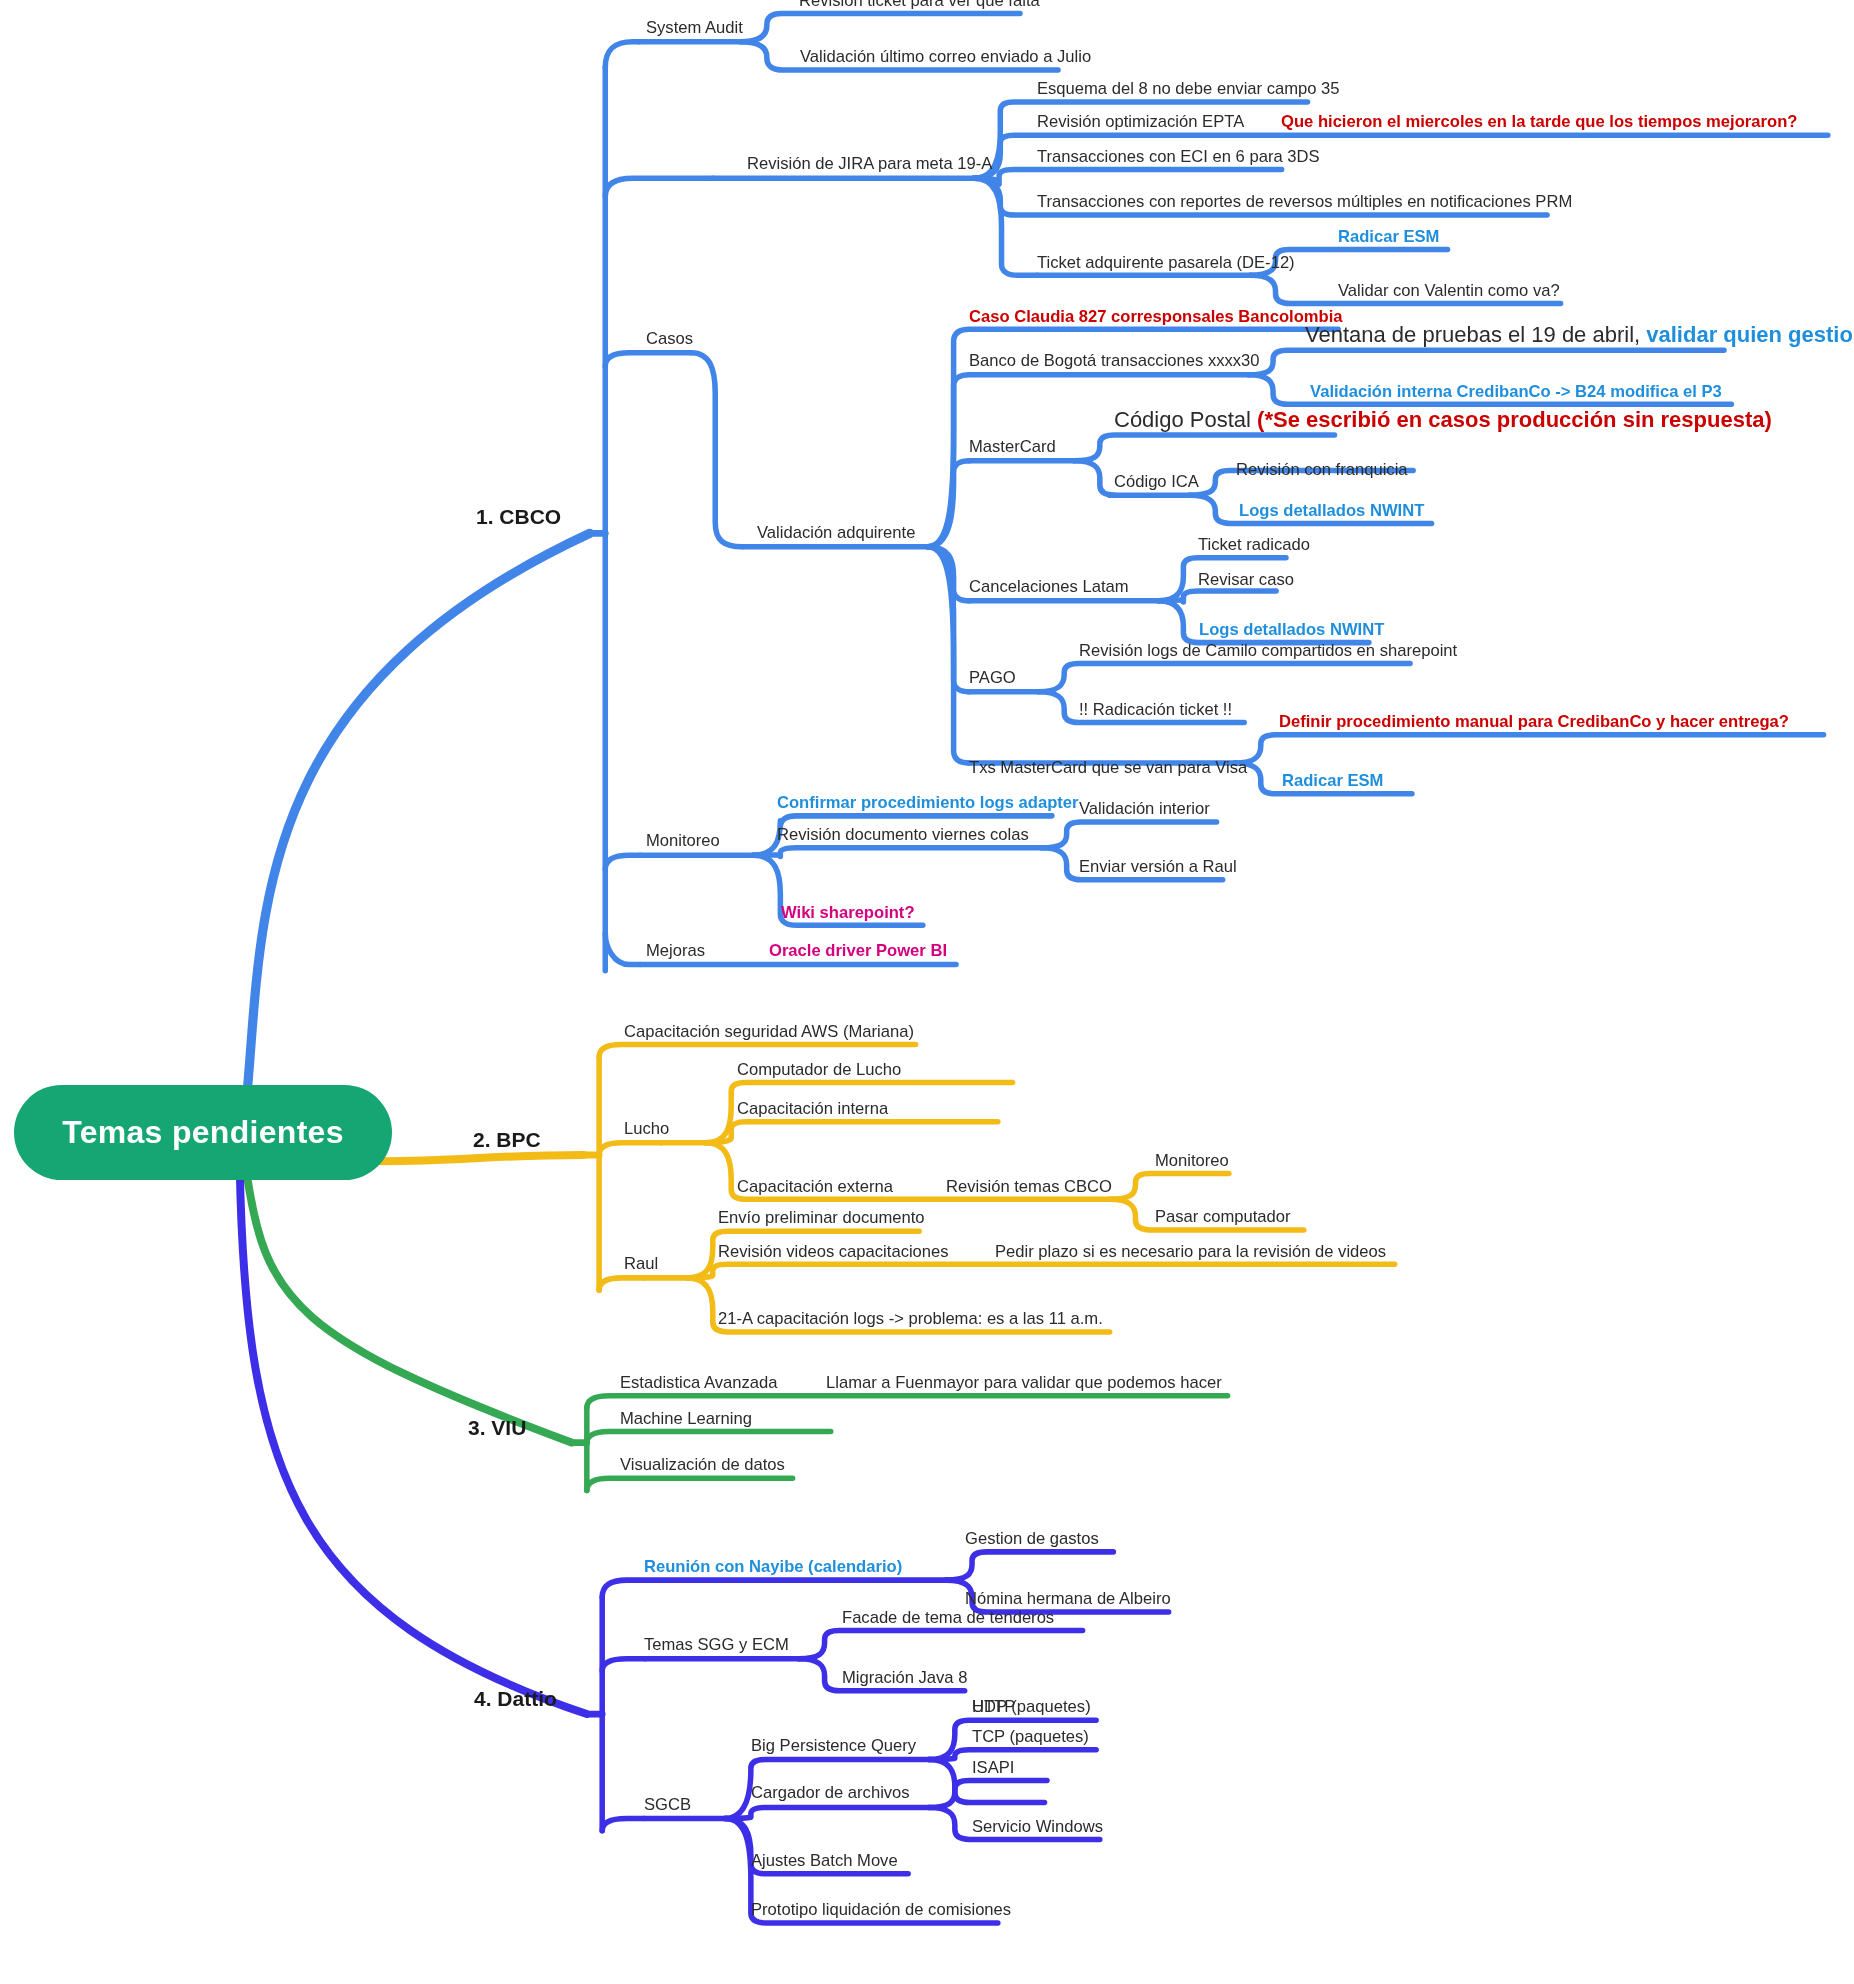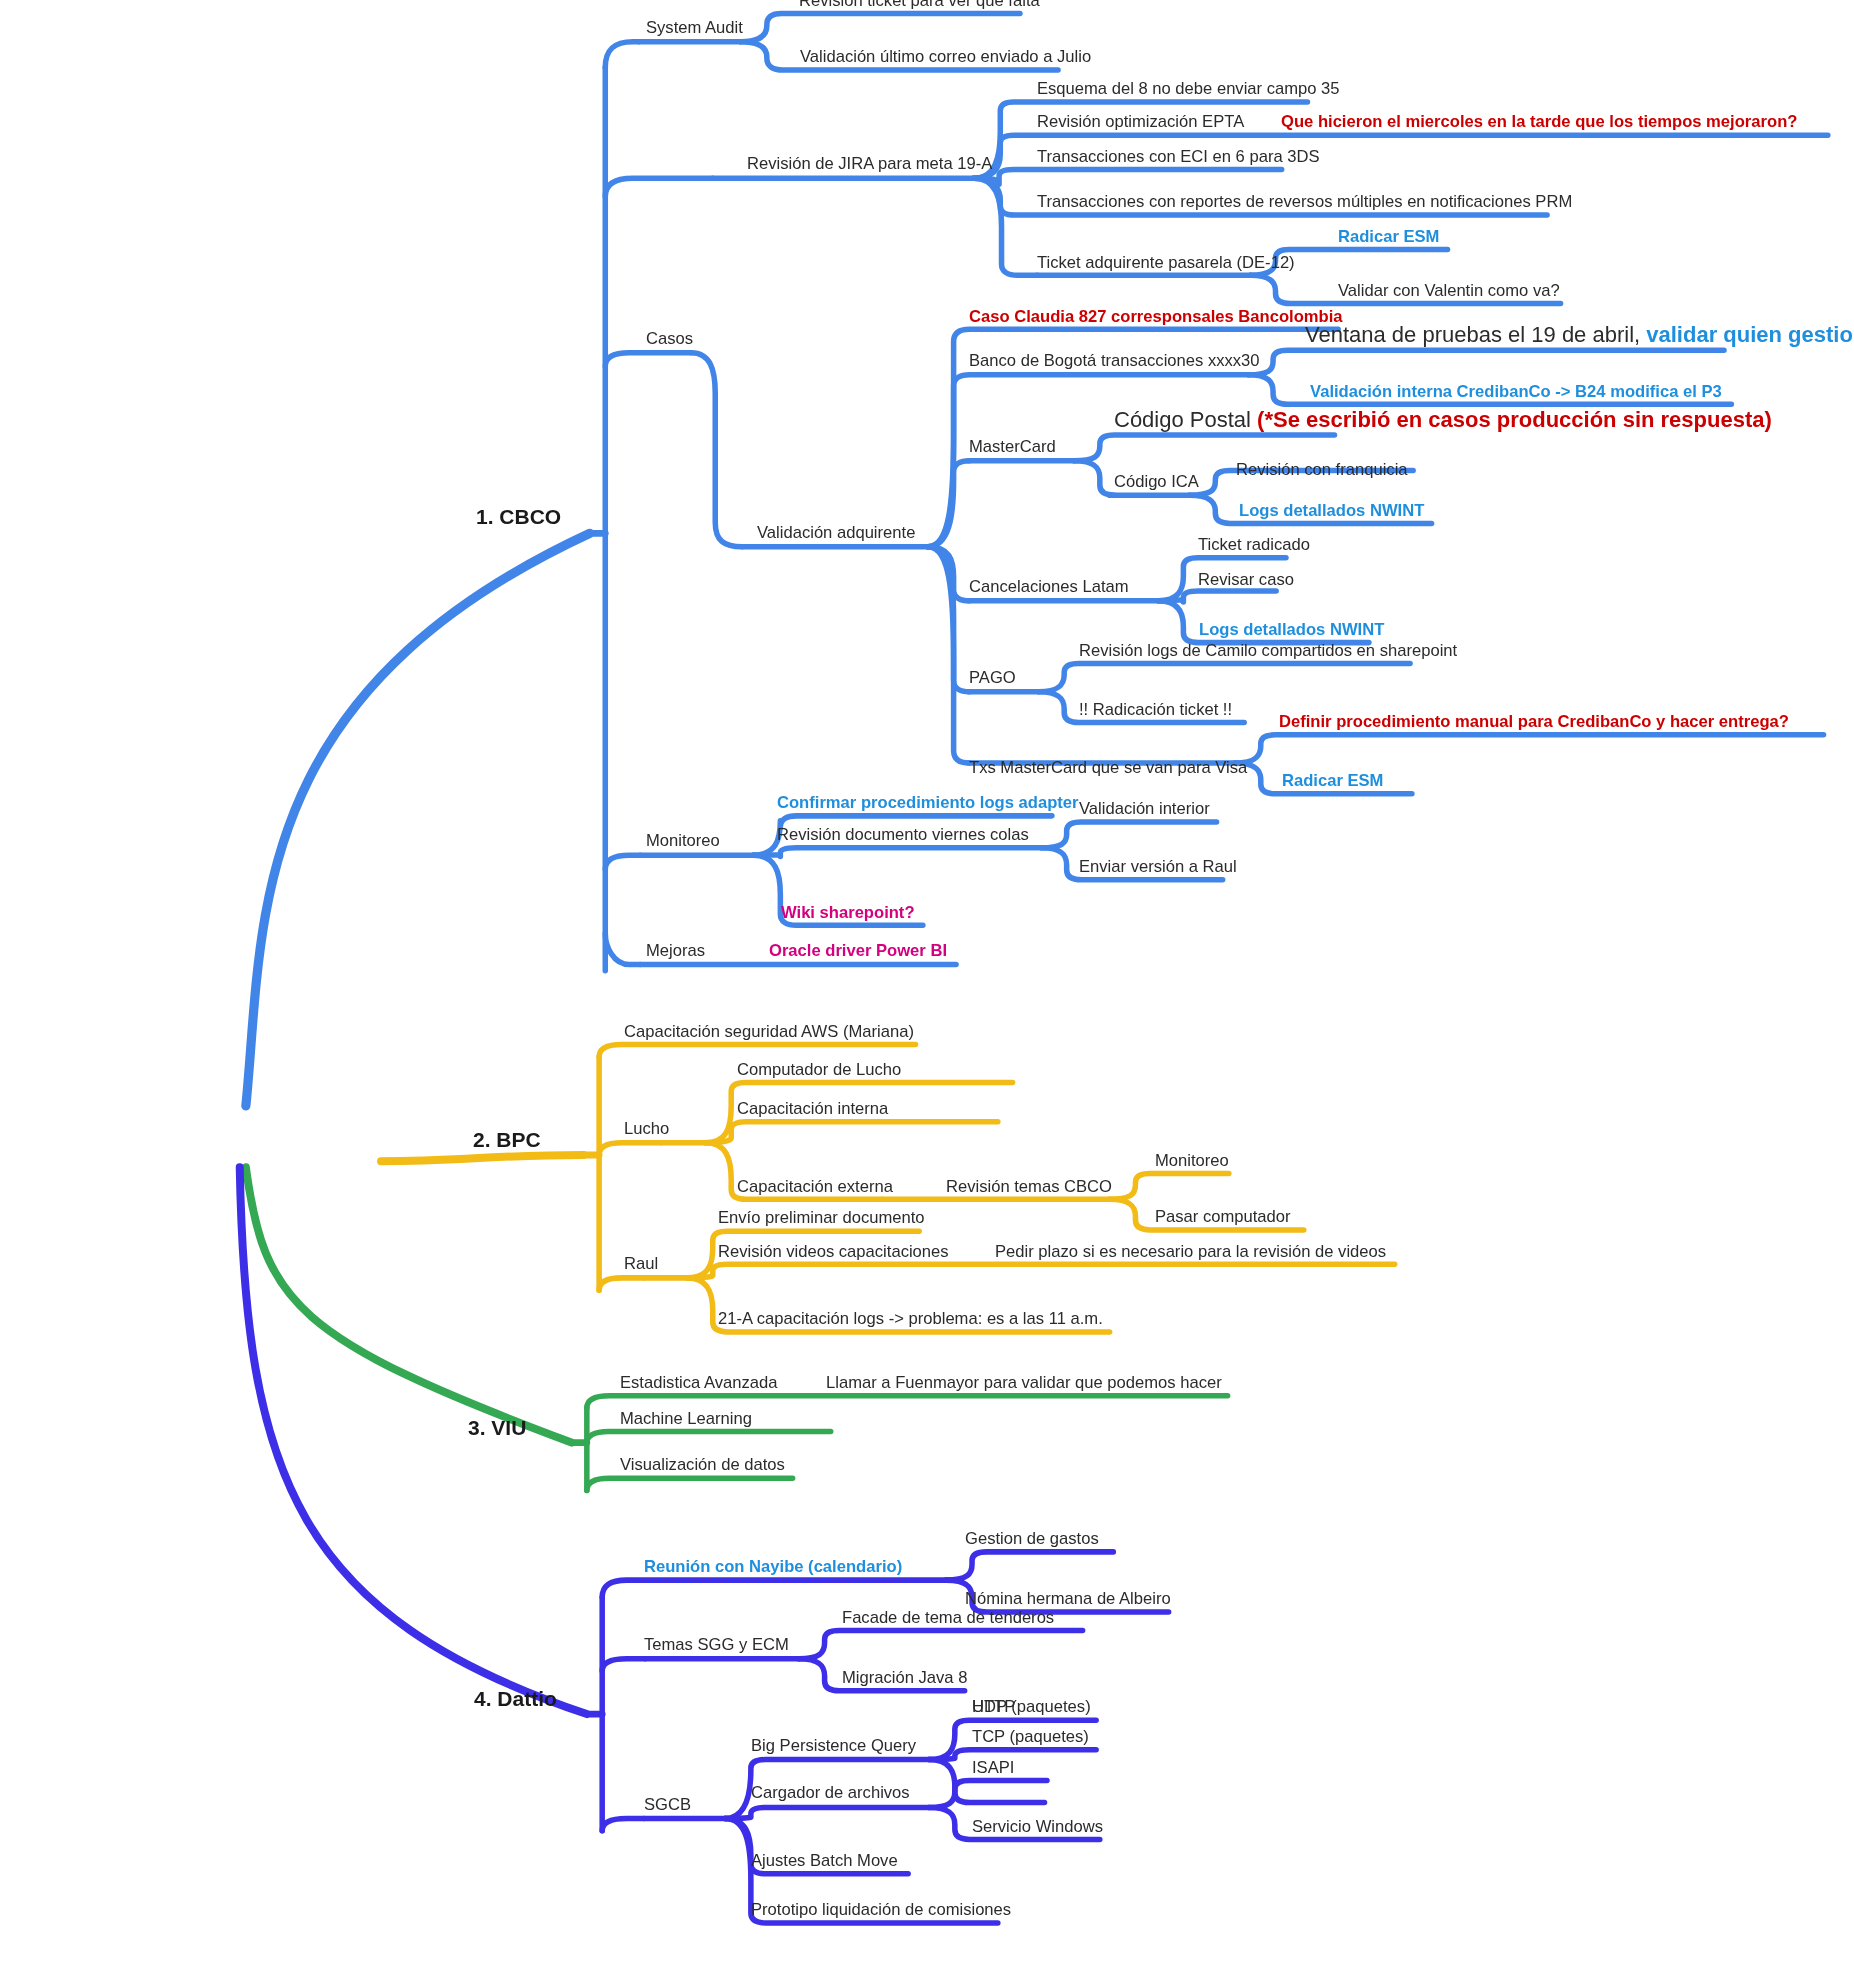--- a/index.html
+++ b/index.html
@@ -159,20 +159,23 @@
 
       <path d="M 1512 2864 C 1546 2864 1554 2846 1554 2822 L 1554 2814 C 1554 2804 1564 2800 1578 2800 L 1784 2800" stroke="#3d2ee8" stroke-width="9"></path>
       <path d="M 1512 2864 C 1546 2864 1554 2862 1554 2862 L 1554 2858 C 1554 2850 1564 2848 1578 2848 L 1784 2848" stroke="#3d2ee8" stroke-width="9"></path>
       <path d="M 1512 2864 C 1546 2864 1554 2884 1554 2908 L 1554 2918 C 1554 2930 1564 2934 1578 2934 L 1700 2934" stroke="#3d2ee8" stroke-width="9"></path>
 
       <path d="M 1512 2942 C 1546 2942 1554 2932 1554 2916 L 1554 2912 C 1554 2902 1564 2898 1578 2898 L 1704 2898" stroke="#3d2ee8" stroke-width="9"></path>
       <path d="M 1512 2942 C 1546 2942 1554 2954 1554 2970 L 1554 2978 C 1554 2990 1564 2994 1578 2994 L 1790 2994" stroke="#3d2ee8" stroke-width="9"></path>
     </g>
   </svg>
 
+  <div id="center">
+    <span>Temas pendientes</span>
+  </div>
 
   <div class="lbl lvl1" style="left:476px;top:527px;">1. CBCO</div>
   <div class="lbl lvl1" style="left:473px;top:1150px;">2. BPC</div>
   <div class="lbl lvl1" style="left:468px;top:1438px;">3. VIU</div>
   <div class="lbl lvl1" style="left:474px;top:1709px;">4. Dattio</div>
 
   <div class="lbl" style="left:646px;top:37px;">System Audit</div>
   <div class="lbl" style="left:799px;top:9.8px;">Revisión ticket para ver que falta</div>
   <div class="lbl" style="left:800px;top:66px;">Validación último correo enviado a Julio</div>
 

